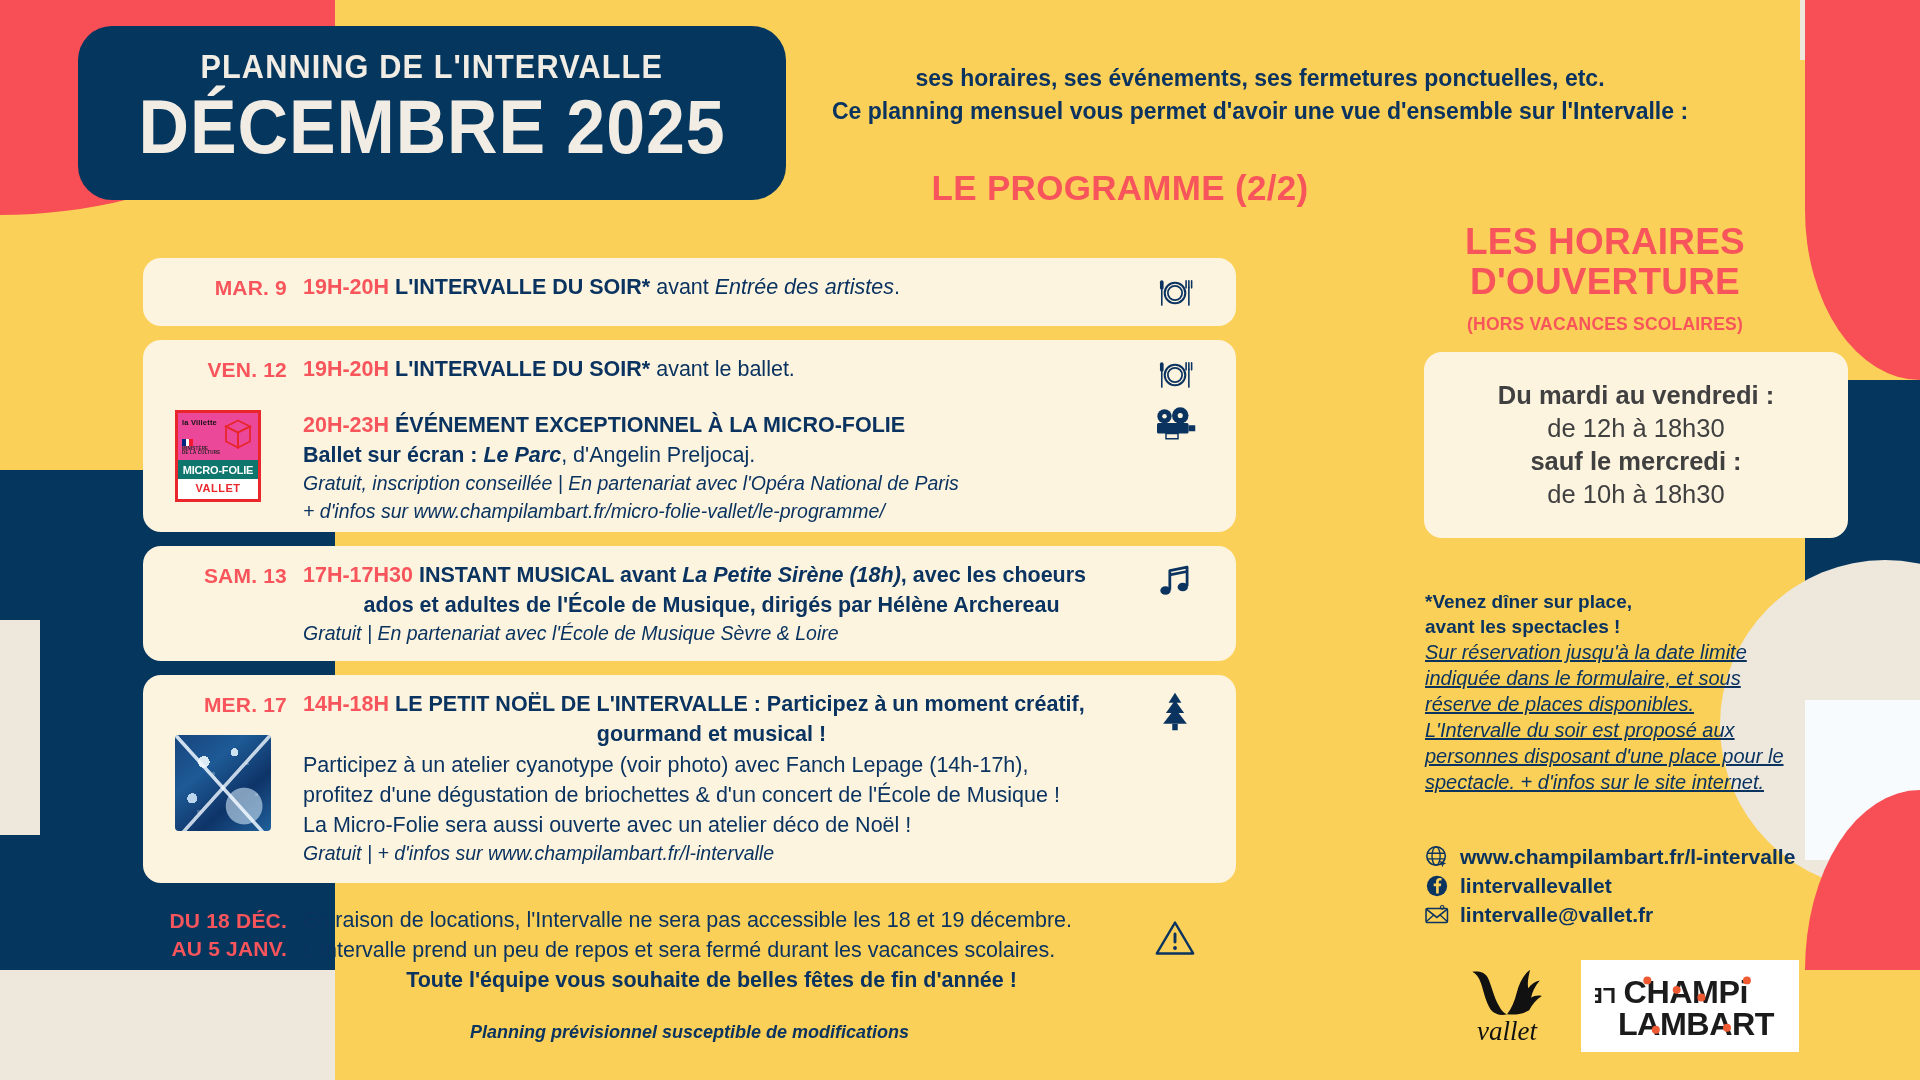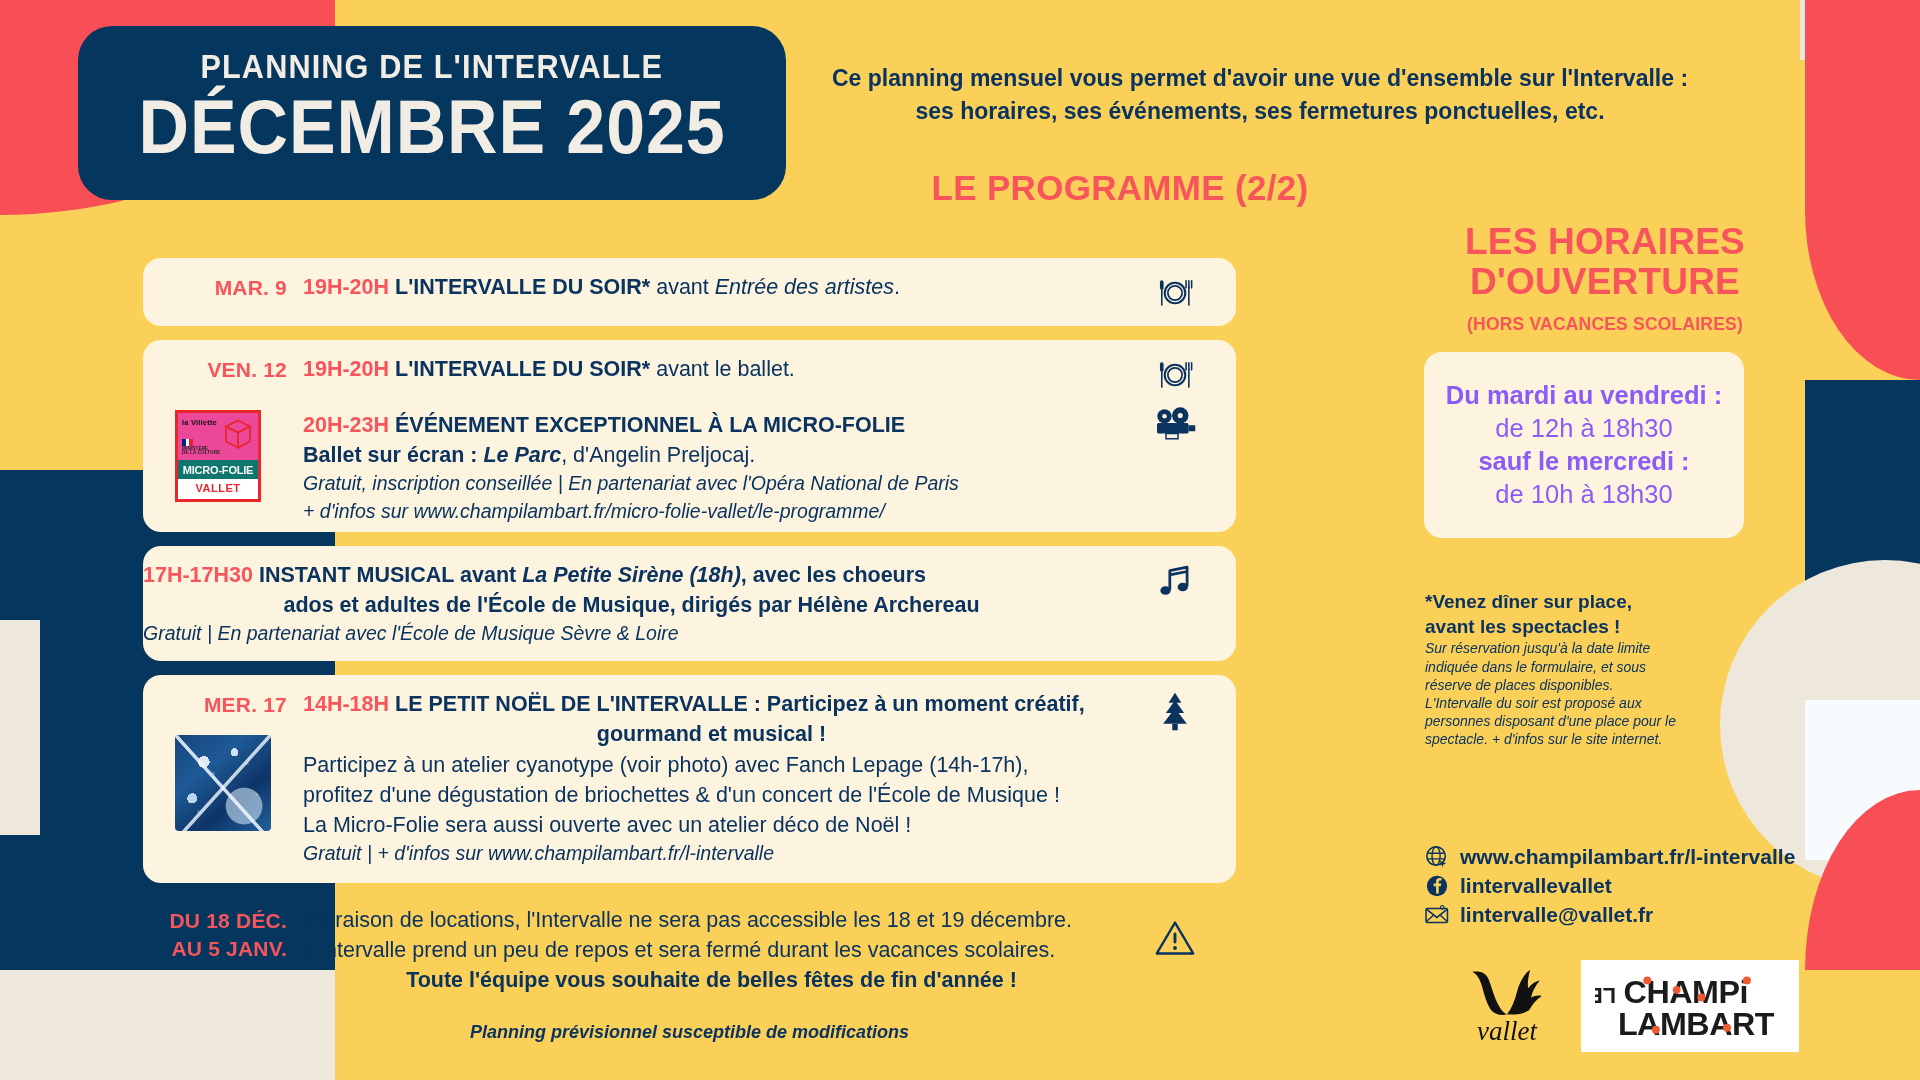--- a/index.html
+++ b/index.html
@@ -275,44 +275,44 @@
     width: 390px;
     text-align: center;
     color: #F7555B;
     font-weight: bold;
     font-size: 17.5px;
     letter-spacing: .2px;
   }
   .hours-card {
     position: absolute;
     left: 1424px; top: 352px;
-    width: 320px; height: 186px;
+    width: 424px; height: 186px;
     background: #FDF4E0;
     border-radius: 18px;
     display: flex;
     flex-direction: column;
     justify-content: center;
     align-items: center;
-    color: #8b5cf6;
+    color: #404040;
     font-size: 25.5px;
     line-height: 1.3;
     text-align: center;
   }
   .hours-card .b { font-weight: bold; }
 
   .side-note {
     position: absolute;
     left: 1425px; top: 590px;
     width: 380px;
     color: #0A3360;
     font-size: 19px;
     line-height: 1.3;
   }
   .side-note .hd { font-weight: bold; display: block; }
-  .side-note .bd { font-style: italic; font-size: 14px; display: block; }
+  .side-note .bd { font-style: italic; font-size: 20px; display: block; text-decoration: underline; }
 
   .links {
     position: absolute;
     left: 1425px; top: 845px;
     width: 400px;
     color: #0A3360;
   }
   .link-row {
     display: flex;
     gap: 11px;
@@ -365,22 +365,22 @@
 <div class="deco deco-r-red-round"></div>
 
 <div class="page">
 
   <div class="title-card">
     <div class="title-sup">PLANNING DE L'INTERVALLE</div>
     <div class="title-main">DÉCEMBRE 2025</div>
   </div>
 
   <div class="intro">
+    <span class="ln">ses horaires, ses événements, ses fermetures ponctuelles, etc.</span>
     <span class="ln">Ce planning mensuel vous permet d'avoir une vue d'ensemble sur l'Intervalle :</span>
-    <span class="ln">ses horaires, ses événements, ses fermetures ponctuelles, etc.</span>
   </div>
 
   <div class="programme">
     <span>LE PROGRAMME</span>
     <span class="pg-count">(2/2)</span>
   </div>
 
   <div class="events">
 
     <div class="event-row">
@@ -454,20 +454,21 @@
           <circle cx="35" cy="12" r="11" fill="#0A3360"></circle>
           <circle cx="35" cy="12" r="3.4" fill="#FDF4E0"></circle>
           <rect x="4" y="22" width="42" height="14" rx="2" fill="#0A3360"></rect>
           <rect x="46" y="25" width="9" height="8" fill="#0A3360"></rect>
           <rect x="16" y="36" width="16" height="7" fill="#FDF4E0" stroke="#0A3360" stroke-width="2"></rect>
         </svg>
       </div>
     </div>
 
     <div class="event-row">
+      <div class="ev-date">SAM. 13</div>
       <div class="ev-body">
         <div class="ln">
           <span class="time">17H-17H30</span>
           <span class="strong">INSTANT MUSICAL</span><span class="strong"> avant </span><span class="strong it">La Petite Sirène (18h)</span><span class="strong">, avec les choeurs</span>
         </div>
         <div class="ln strong">ados et adultes de l'École de Musique, dirigés par Hélène Archereau</div>
         <div class="ln sub">Gratuit | En partenariat avec l'École de Musique Sèvre &amp; Loire</div>
       </div>
       <div class="ev-icons">
         <svg width="38" height="38" viewBox="0 0 44 44">

